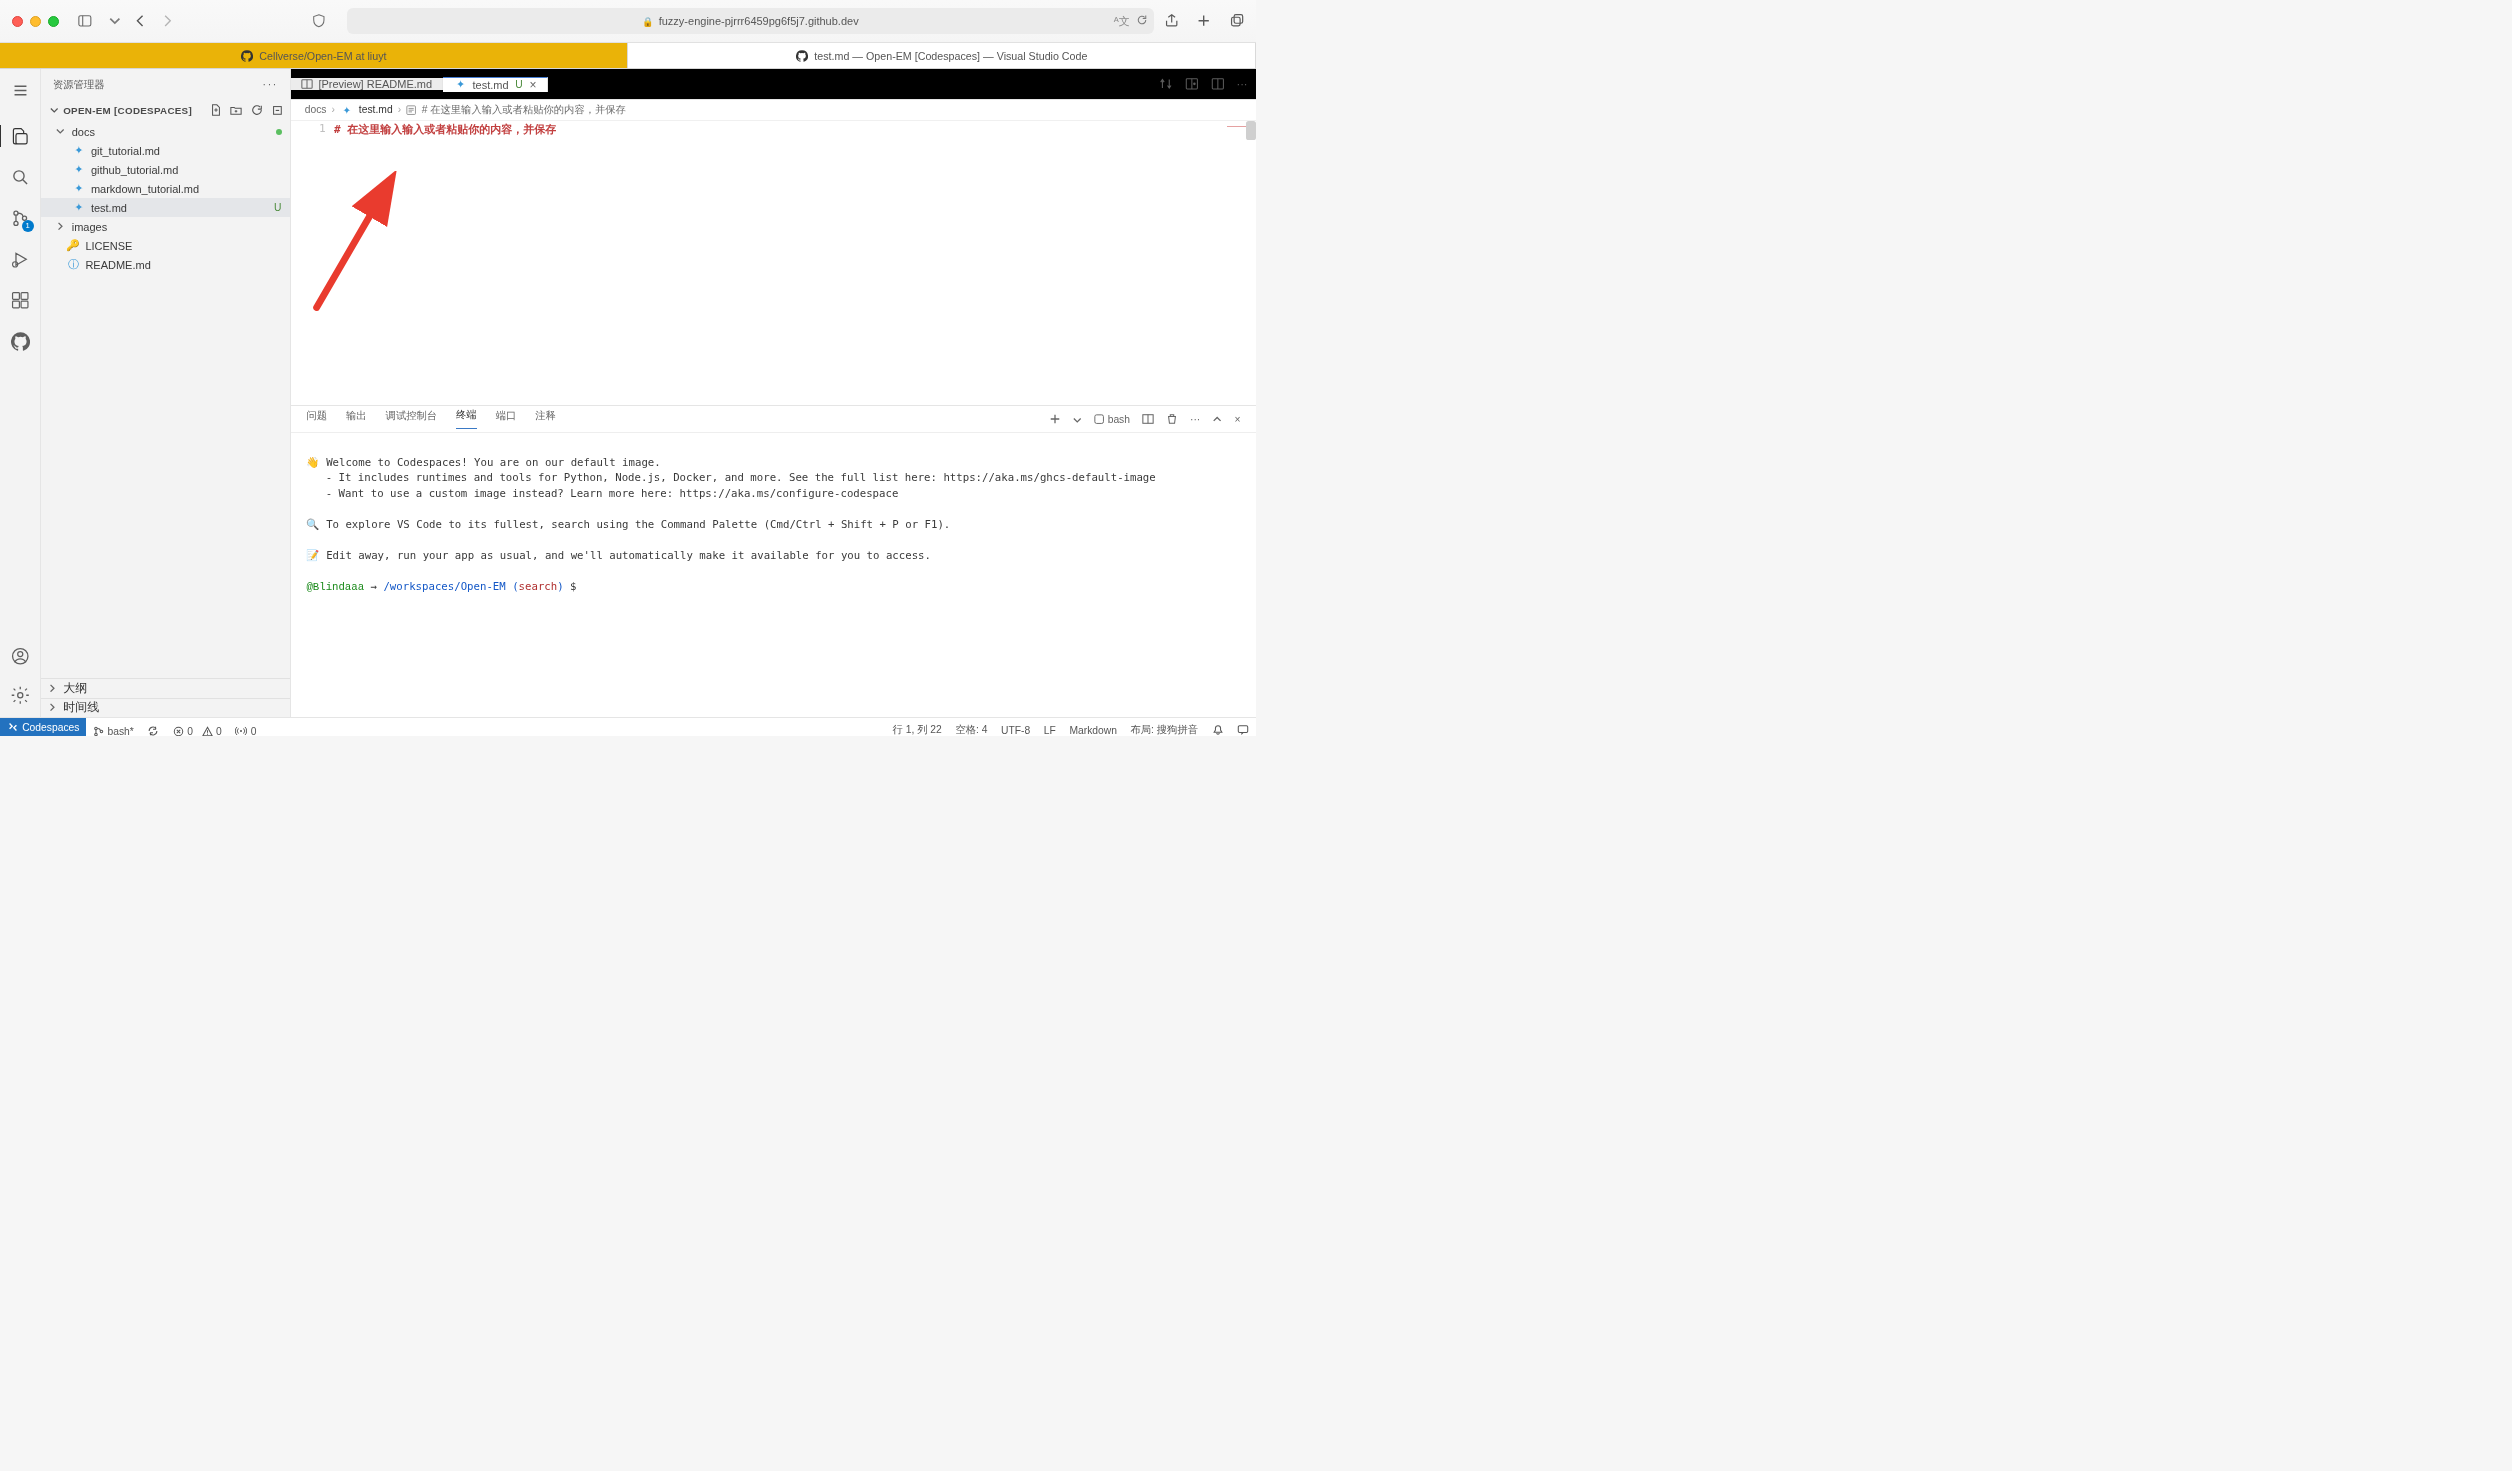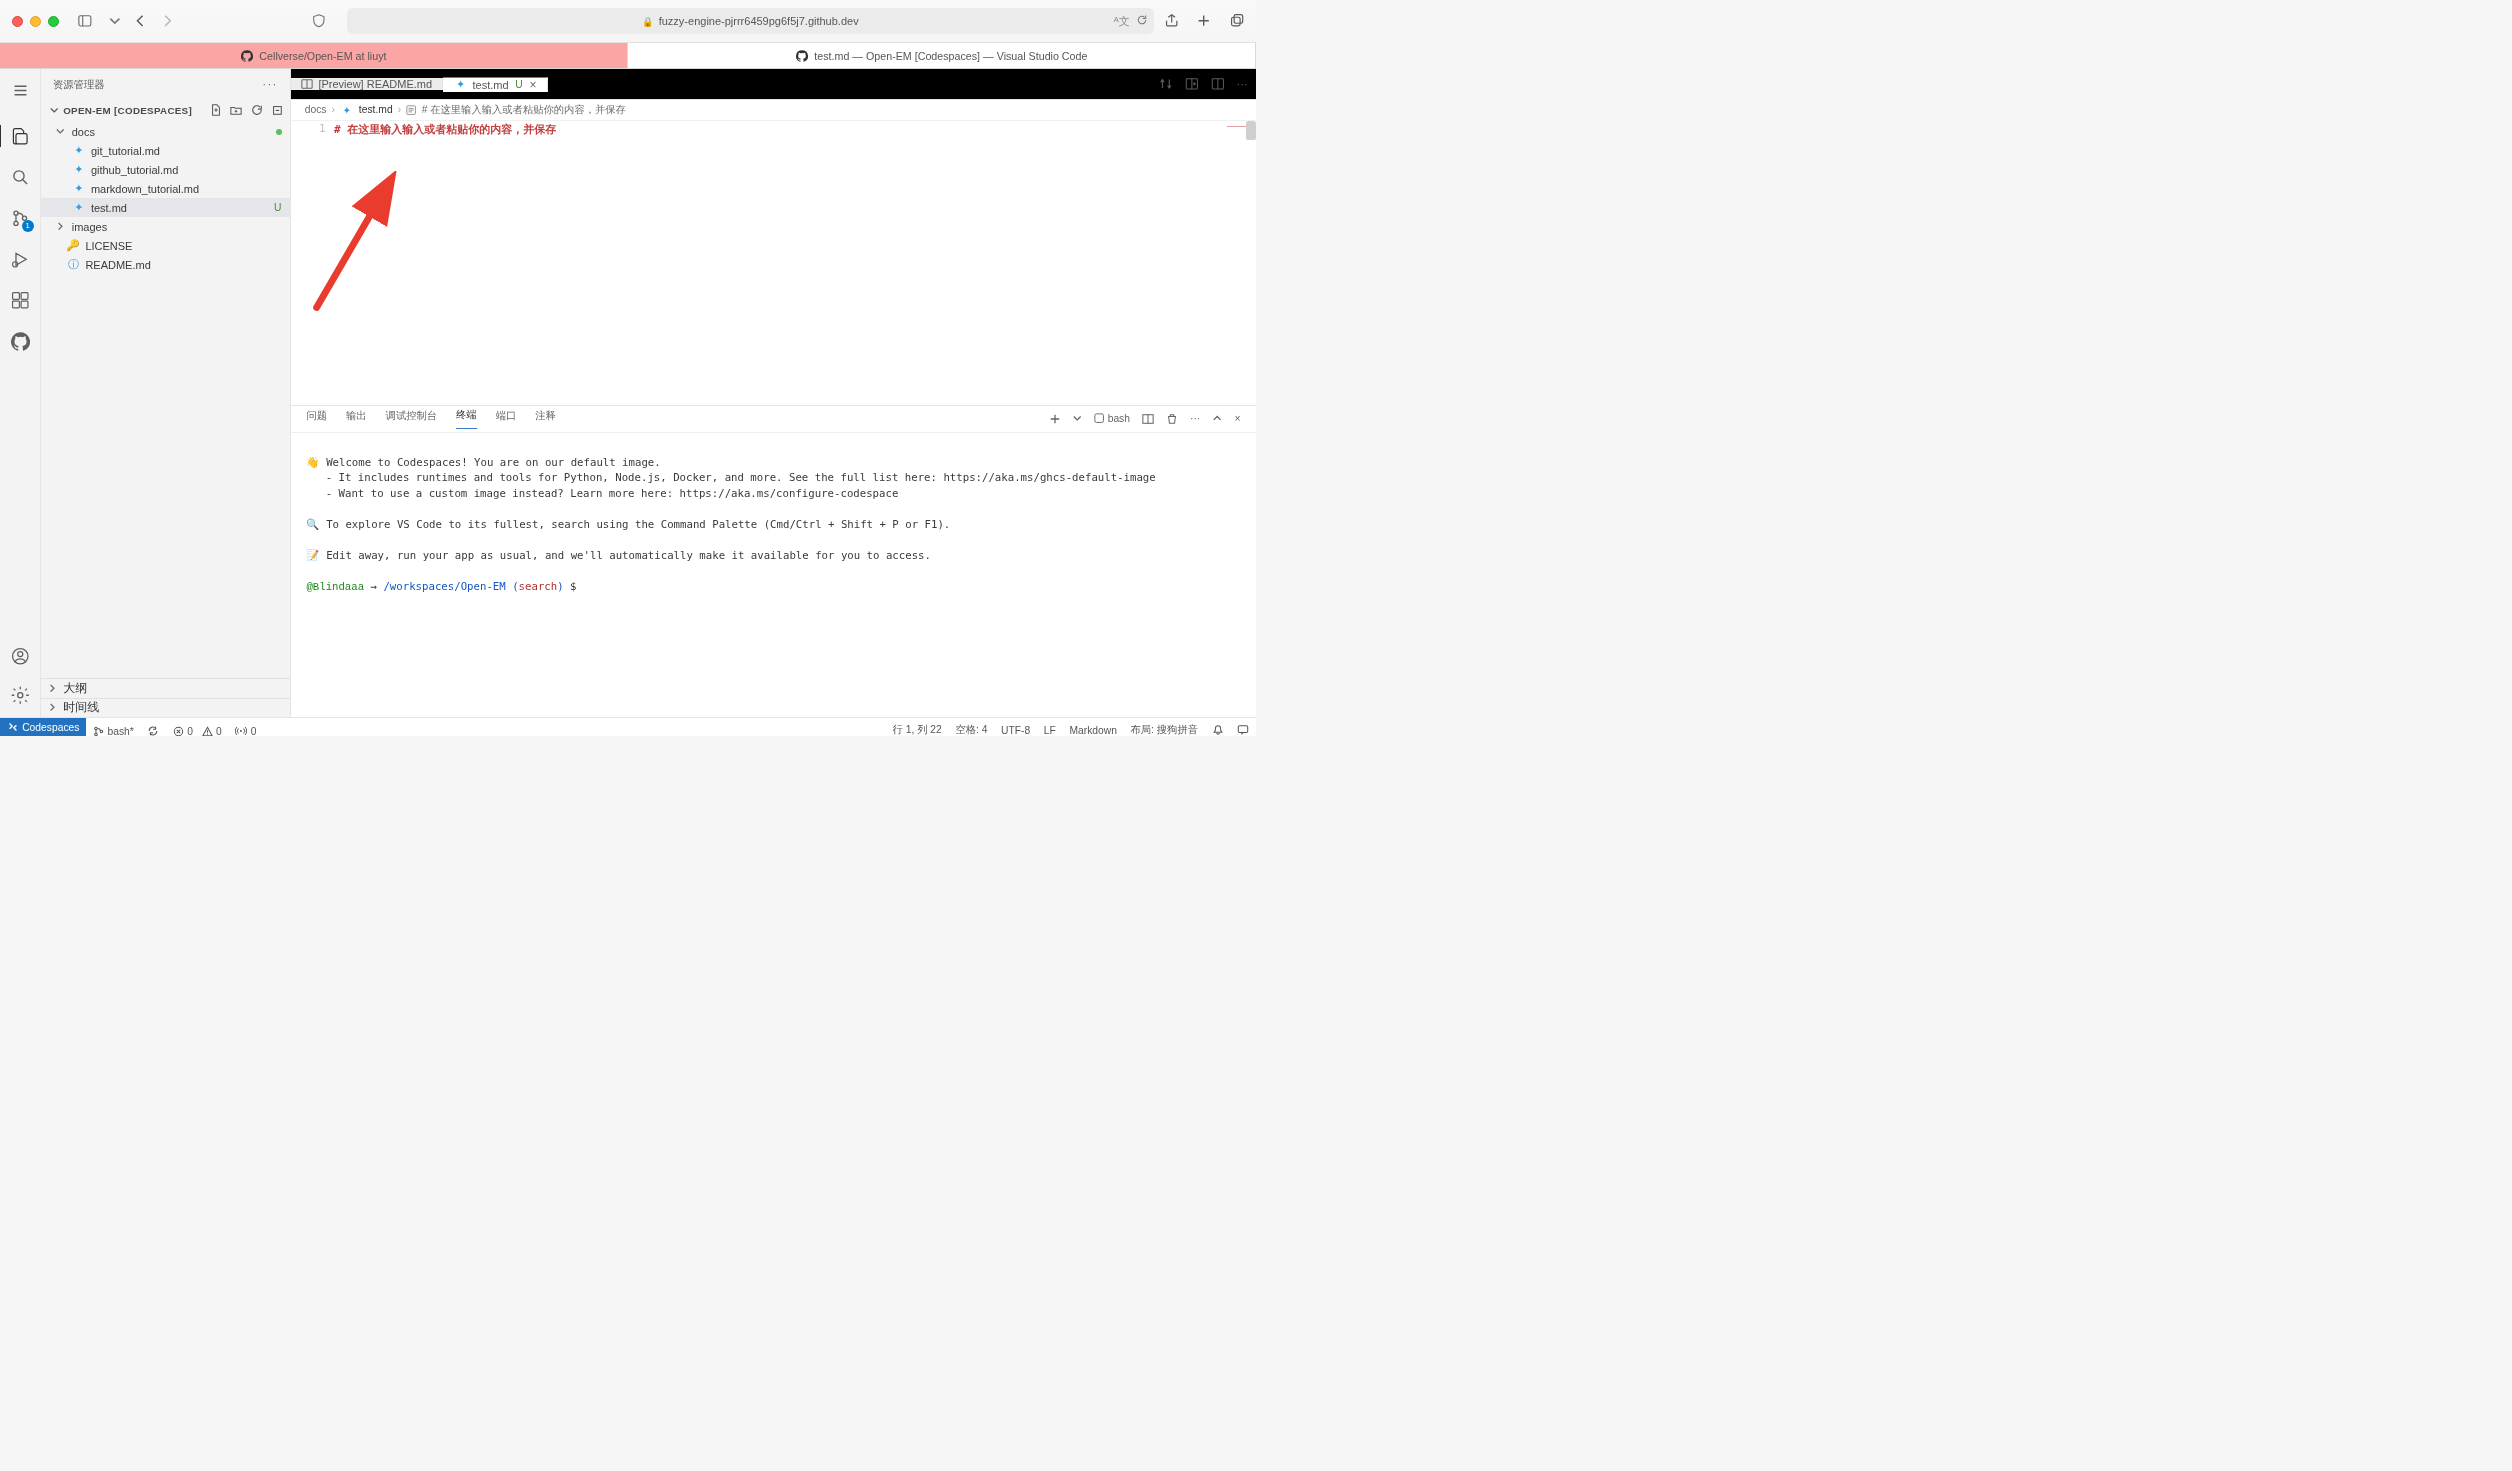--- a/index.html
+++ b/index.html
@@ -44,21 +44,21 @@
     display:flex;align-items:center;justify-content:center;
     gap:5.1px;
     color:#575757;font-size:11px;
     position:relative;
   }
   .url-pill .lock{font-size:9.4px;color:#777;}
   .url-right-icons{position:absolute;right:5.1px;display:flex;gap:6.8px;color:#8a8a8a;}
   .right-toolbar{display:flex;gap:17px;color:#5a5a5a;margin-left:auto;}
   
   .browser-tabs{
-    height:26px;display:flex;border-bottom:0.9px solid #d6d6d6;background:#fca5a5;
+    height:26px;display:flex;border-bottom:0.9px solid #d6d6d6;background:#eab308;
   }
   .browser-tab{
     flex:1;display:flex;align-items:center;justify-content:center;gap:6.8px;
     font-size:10.7px;color:#555;border-right:0.9px solid #d9d9d9;
   }
   .browser-tab.active{background:#fff;}
   .gh-icon{width:12px;height:12px;fill:#333;}
   
   .vscode{
     display:flex;
@@ -136,21 +136,21 @@
   }
   
   .panel{
     height:312px;border-top:0.9px solid #e5e5e5;display:flex;flex-direction:column;background:#fff;
   }
   .panel-tabs{
     height:27px;display:flex;align-items:center;gap:19px;padding:0 15.4px;font-size:10.3px;color:#666;border-bottom:0.9px solid #eee;
   }
   .panel-tabs .pt{padding-bottom:5.1px;cursor:default;}
   .panel-tabs .pt.active{color:#333;border-bottom:0.9px solid #3a79c5;}
-  .panel-tabs .pt-tools{margin-left:auto;display:flex;gap:12px;color:#666;align-items:center;}
+  .panel-tabs .pt-tools{margin-left:auto;display:flex;gap:12px;color:#666;align-items:flex-end;}
   .term{
     flex:1;padding:6.8px 15.4px;font-family:ui-monospace,SFMono-Regular,Menlo,Consolas,monospace;
     font-size:10.7px;color:#3a3a3a;white-space:pre;overflow:hidden;
     line-height:1.45;
   }
   .term .user{color:#1a8a1a;font-family:Liberation Mono, monospace;}
   .term .path{color:#1458c7;}
   .term .branch{color:#b03030;}
   .term .paren{color:#1458c7;}
   

